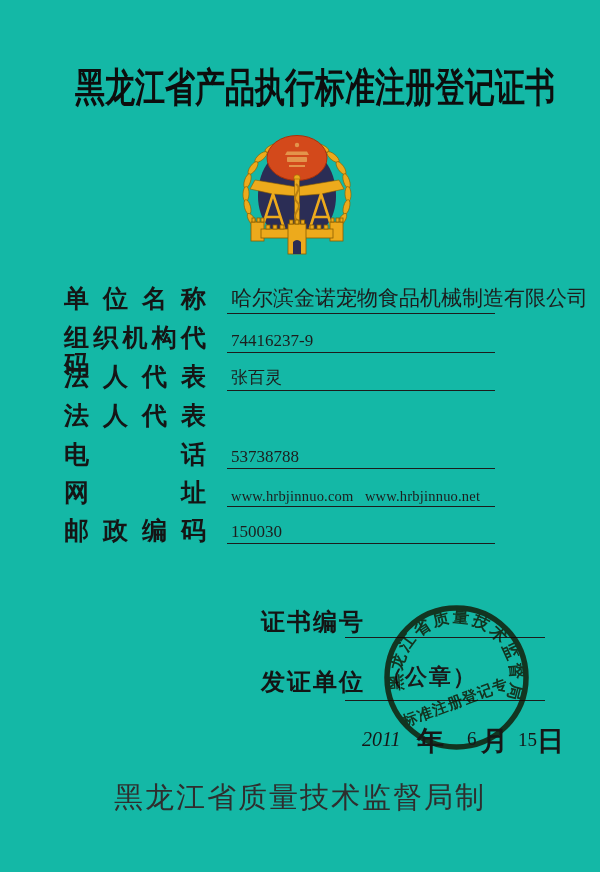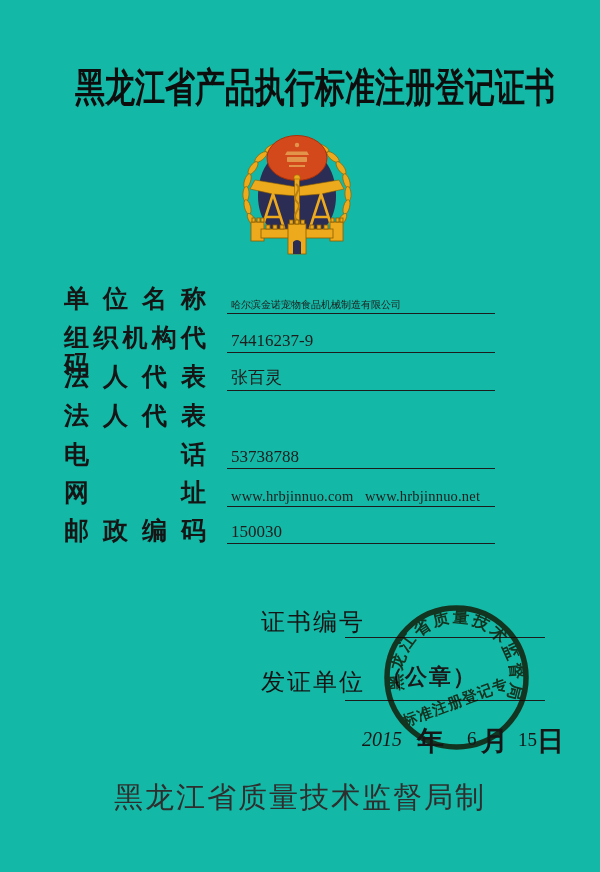--- a/index.html
+++ b/index.html
@@ -42,26 +42,26 @@
     position:absolute;left:227px;width:268px;
     border-bottom:1.6px solid #1c1c1c;
     display:flex;align-items:flex-end;
     height:26px;
     padding:0 0 1px 4px;
     box-sizing:border-box;
     font-size:17px;color:#1d1d1d;
     white-space:pre;
     overflow:visible;
   }
-  .v-smaller{font-size:10px;}
+  .v-smaller{font-size:21px;}
   .v-addr{font-size:13.6px;letter-spacing:0.2px;}
   .v-web{font-size:14.5px;letter-spacing:0.2px;}
   .b-label{
     position:absolute;left:261px;
-    font-size:24px;font-weight:normal;letter-spacing:2px;
+    font-size:24px;font-weight:bold;letter-spacing:2px;
     color:#141414;white-space:nowrap;
   }
   .gongzhang{
     position:absolute;left:381px;top:662px;
     font-size:22px;font-weight:bold;letter-spacing:2px;
     color:#1a1a1a;white-space:nowrap;font-family:Liberation Mono, monospace;
   }
   .b-line{
     position:absolute;left:345px;width:200px;height:0;
     border-top:1.6px solid #1c1c1c;
@@ -197,21 +197,21 @@
     </defs>
     <circle cx="73.5" cy="73.5" r="69.5" fill="none" stroke="#e23b22" stroke-width="5.5"></circle>
     <text font-size="16.5" font-weight="bold" fill="#e23b22" letter-spacing="2.5" font-family="'Liberation Serif','DejaVu Serif',serif">
       <textPath href="#sealTopArc" startOffset="2">黑龙江省质量技术监督局</textPath>
     </text>
     <text font-size="15" font-weight="bold" fill="#e23b22" letter-spacing="1" font-family="'Liberation Serif','DejaVu Serif',serif">
       <textPath href="#sealBottomArc" startOffset="4">标准注册登记专用章</textPath>
     </text>
   </svg>
 
-  <span class="date-part d-num" style="left:362px;top:728px">2015</span>
+  <span class="date-part d-num" style="left:362px;top:728px">2011</span>
   <span class="date-part d-cjk" style="left:417px;top:723px">年</span>
   <span class="date-part d-num2" style="left:467px;top:728px">6</span>
   <span class="date-part d-cjk" style="left:481px;top:723px">月</span>
   <span class="date-part d-num2" style="left:518px;top:729px">15</span>
   <span class="date-part d-cjk" style="left:537px;top:723px">日</span>
 
   <div class="footer">黑龙江省质量技术监督局制</div>
 
 </div>
 

